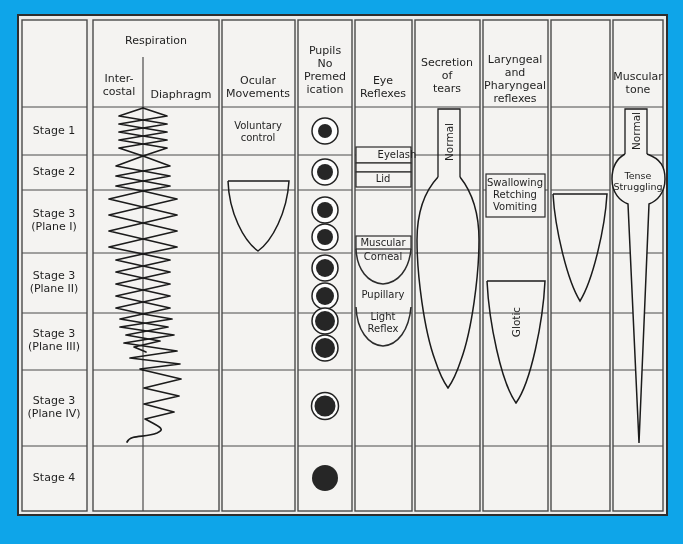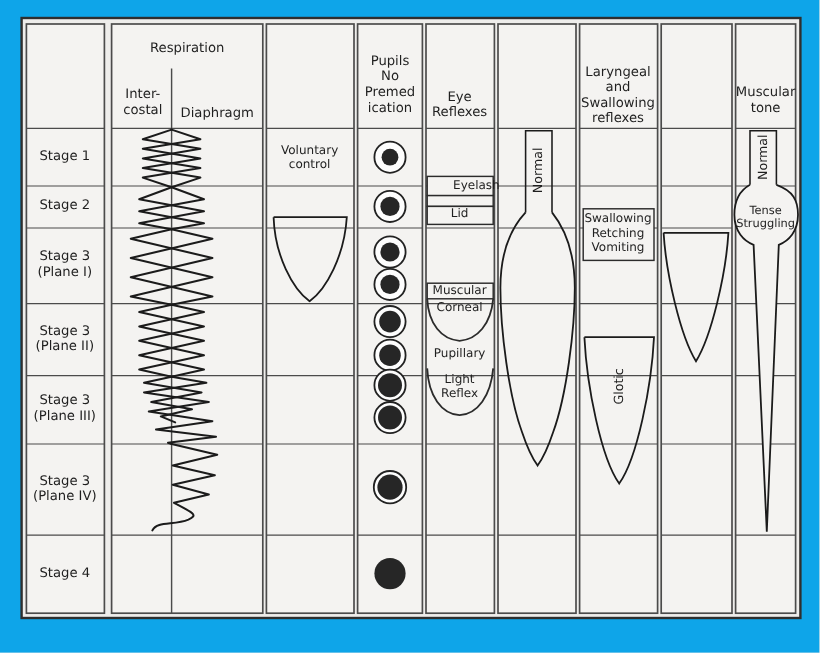--- a/index.html
+++ b/index.html
@@ -133,29 +133,34 @@
       <g>
         <circle cx="325" cy="478" r="13" fill="#262626" stroke="none"></circle>
       </g>
     </g>
   </svg>
 
   <div class="lbl" style="left:156px;top:41px;">Respiration</div>
   <div class="lbl" style="left:119px;top:86px;">Inter-
 costal</div>
   <div class="lbl" style="left:181px;top:95px;">Diaphragm</div>
+  <div class="lbl" style="left:258px;top:88px;">Ocular
+Movements</div>
   <div class="lbl" style="left:325px;top:71px;">Pupils
 No
 Premed
 ication</div>
   <div class="lbl" style="left:383px;top:88px;">Eye
 Reflexes</div>
+  <div class="lbl" style="left:447px;top:76px;">Secretion
+of
+tears</div>
   <div class="lbl" style="left:515px;top:80px;">Laryngeal
 and
-Swallowing
+Pharyngeal
 reflexes</div>
   <div class="lbl" style="left:638px;top:84px;">Muscular
 tone</div>
 
   <div class="lbl" style="left:54px;top:131px;">Stage 1</div>
   <div class="lbl" style="left:54px;top:172px;">Stage 2</div>
   <div class="lbl" style="left:54px;top:221px;">Stage 3
 (Plane I)</div>
   <div class="lbl" style="left:54px;top:283px;">Stage 3
 (Plane II)</div>

